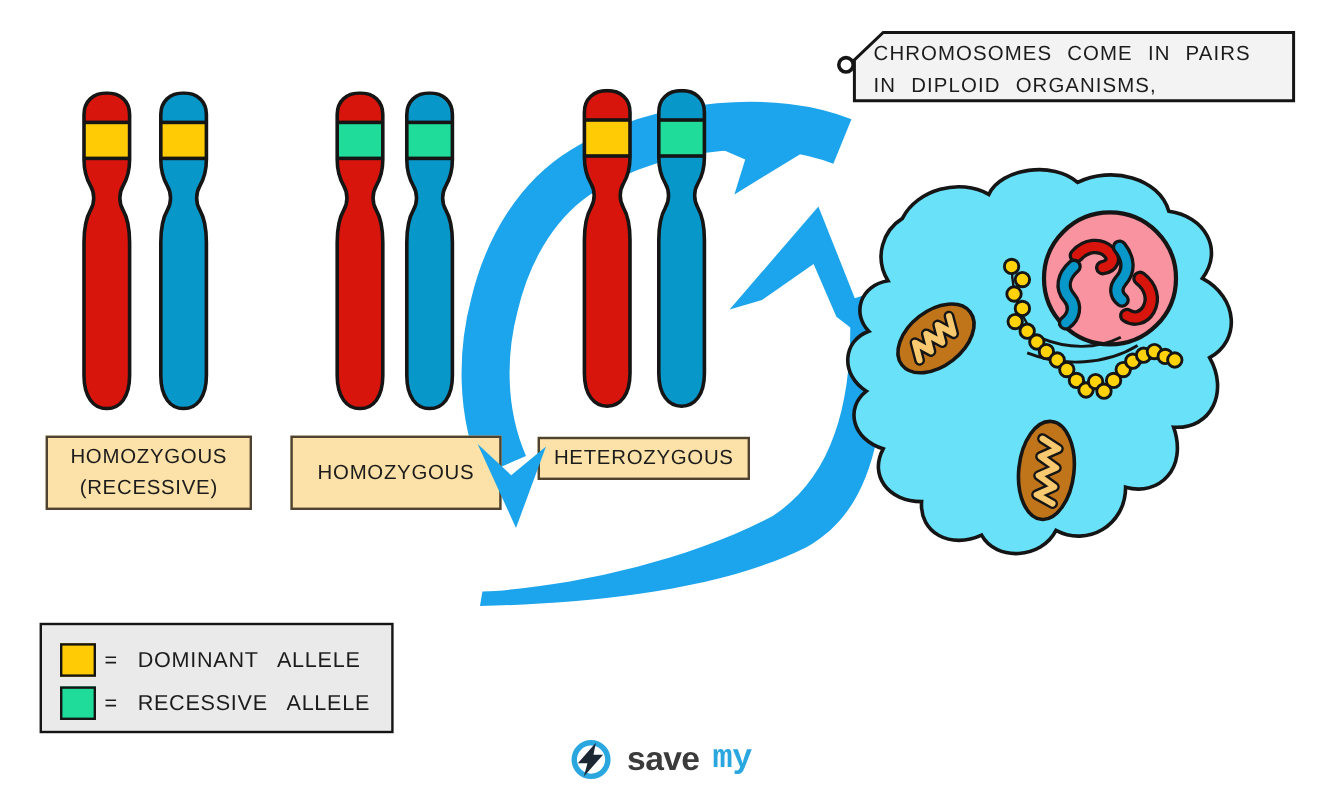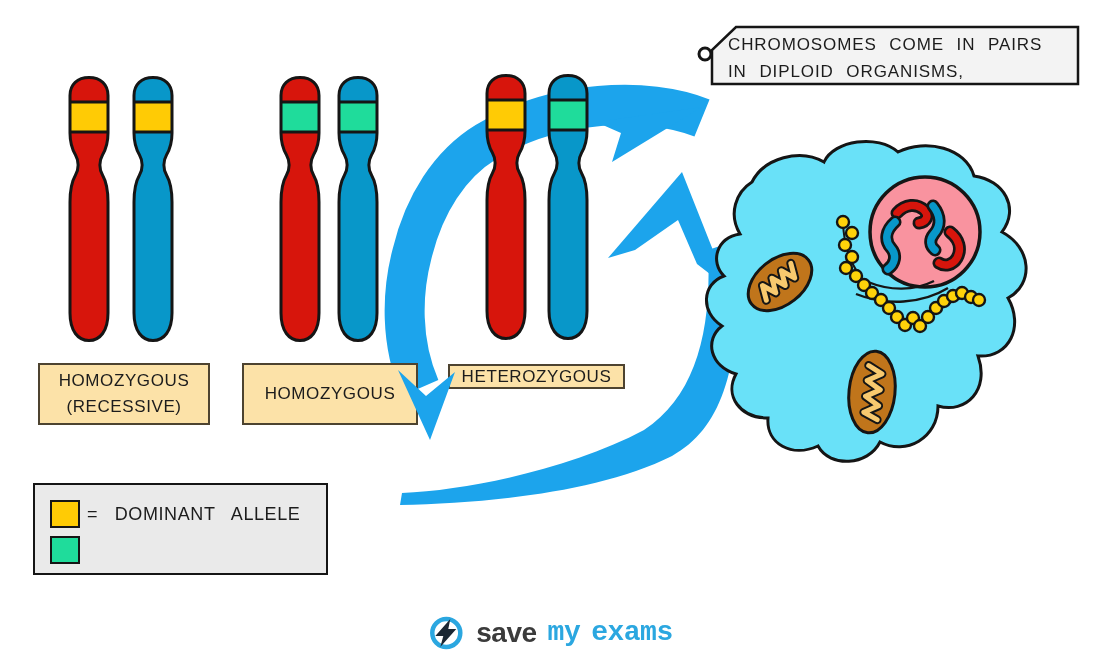--- a/index.html
+++ b/index.html
@@ -25,21 +25,21 @@
   
   .pairbox{
     background:var(--tan);border:2px solid #4d4330;
     display:flex;flex-direction:column;justify-content:center;align-items:center;
     font-size:17px;letter-spacing:.6px;word-spacing:5px;line-height:26px;
     box-sizing:border-box;text-align:center;
   }
 
   
   .legendbox{
-    background:var(--legendBg);border:2.5px solid #151515;box-sizing:border-box;
+    background:var(--legendBg);border:2.5px solid #151515;box-sizing:border-box;margin-top:36px;
   }
   .swatch{position:absolute;width:30px;height:28px;border:2.5px solid #151515;box-sizing:border-box;}
   .legend-text{
     position:absolute;height:28px;display:flex;align-items:center;
     font-size:18px;letter-spacing:.6px;word-spacing:11px;
   }
 
   
   .tag-text{
     position:absolute;left:728px;top:31px;width:348px;
@@ -120,32 +120,33 @@
   <use href="#chromBody" class="outline"></use>
 </svg>
 
 <div class="abs pairbox" style="left:38px;top:363px;width:172px;height:62px">
   <span>HOMOZYGOUS</span>
   <span>(RECESSIVE)</span>
 </div>
 <div class="abs pairbox" style="left:242px;top:363px;width:176px;height:62px">
   <span>HOMOZYGOUS</span>
 </div>
-<div class="abs pairbox" style="left:448px;top:364px;width:177px;height:25px">
+<div class="abs pairbox" style="left:448px;top:364px;width:177px;height:36px">
   <span>HETEROZYGOUS</span>
 </div>
 
 <svg class="abs" style="left:380px;top:360px" width="90" height="90" viewBox="380 360 90 90">
   <polygon class="f-arrow" points="398,370 426,396 455,372 430,440"></polygon>
 </svg>
 
 <div class="abs legendbox" style="left:33px;top:483px;width:295px;height:92px">
   <div class="swatch f-yellow" style="left:15px;top:15px;background:var(--yellow)"></div>
   <div class="legend-text" style="left:52px;top:15px">= DOMINANT ALLELE</div>
   <div class="swatch" style="left:15px;top:51px;background:var(--green)"></div>
+  <div class="legend-text" style="left:52px;top:51px">= RECESSIVE ALLELE</div>
 </div>
 
 <div class="abs" style="left:0;top:0">
   <svg class="abs" style="left:695px;top:20px" width="395" height="70" viewBox="695 20 395 70">
     <polygon points="736,27 1078,27 1078,84 712,84 712,50" fill="var(--tagBg)" stroke="#151515" stroke-width="2.5"></polygon>
     <circle cx="705" cy="54" r="6" fill="#ffffff" stroke="#151515" stroke-width="3"></circle>
   </svg>
   <div class="tag-text">
     <div>CHROMOSOMES COME IN PAIRS</div>
     <div>IN DIPLOID ORGANISMS,</div>
@@ -214,14 +215,13 @@
   </g>
 </svg>
 
 <div class="logo">
   <svg width="38" height="38" viewBox="0 0 38 38">
     <circle cx="19" cy="19" r="14" fill="none" stroke="var(--logoBlue)" stroke-width="4.5"></circle>
     <polygon points="23,5 8,22 16,22 13,33 29,15 21,15" fill="#1b2733"></polygon>
   </svg>
   <span class="logo-word logo-dark">save</span>
   <span class="logo-word logo-blue">my</span>
-  <span class="logo-word logo-blue">exams</span>
 </div>
 
 </body></html>

